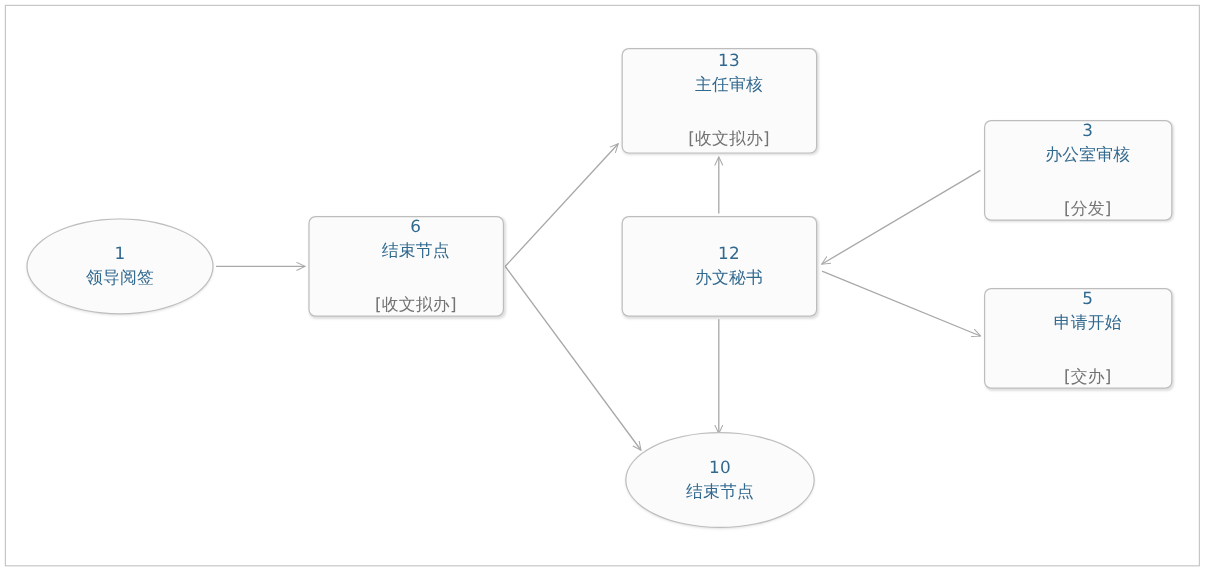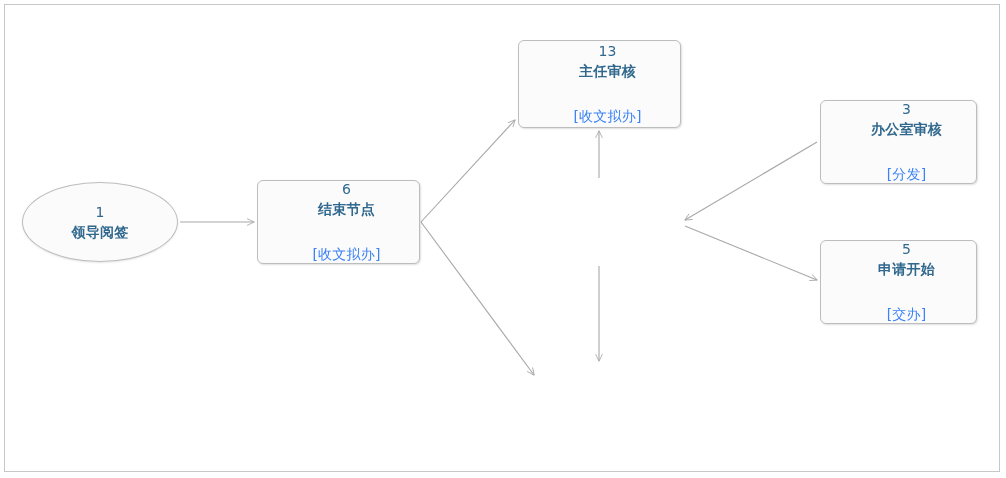--- a/index.html
+++ b/index.html
@@ -62,24 +62,23 @@
   .node .nid {
     color: #31688e;
     font-size: 14px;
     line-height: 20px;
   }
   .node .nlabel {
     color: #31688e;
     font-size: 14px;
     line-height: 21px;
     white-space: nowrap;
-    font-weight: bold;
   }
   .node .nsub {
-    color: #3b82f6;
+    color: #737373;
     font-size: 14px;
     line-height: 21px;
     white-space: nowrap;
     margin-top: 24px;
   }
 </style>
 </head>
 <body>
 
 <div id="canvas">
@@ -118,27 +117,35 @@
     <span class="nlabel">结束节点</span>
     <span class="nsub">[收文拟办]</span>
   </div>
 
   <div class="node rect" style="left:518px; top:40px; width:163px; height:88px;">
     <span class="nid">13</span>
     <span class="nlabel">主任审核</span>
     <span class="nsub">[收文拟办]</span>
   </div>
 
+  <div class="node rect" style="left:518px; top:180px; width:163px; height:84px;">
+    <span class="nid">12</span>
+    <span class="nlabel">办文秘书</span>
+  </div>
 
   <div class="node rect" style="left:820px; top:100px; width:157px; height:84px;">
     <span class="nid">3</span>
     <span class="nlabel">办公室审核</span>
     <span class="nsub">[分发]</span>
   </div>
 
   <div class="node rect" style="left:820px; top:240px; width:157px; height:84px;">
     <span class="nid">5</span>
     <span class="nlabel">申请开始</span>
     <span class="nsub">[交办]</span>
   </div>
 
+  <div class="node ellipse" style="left:521px; top:360px; width:158px; height:80px;">
+    <span class="nid">10</span>
+    <span class="nlabel">结束节点</span>
+  </div>
 
 </div>
 
 </body></html>

